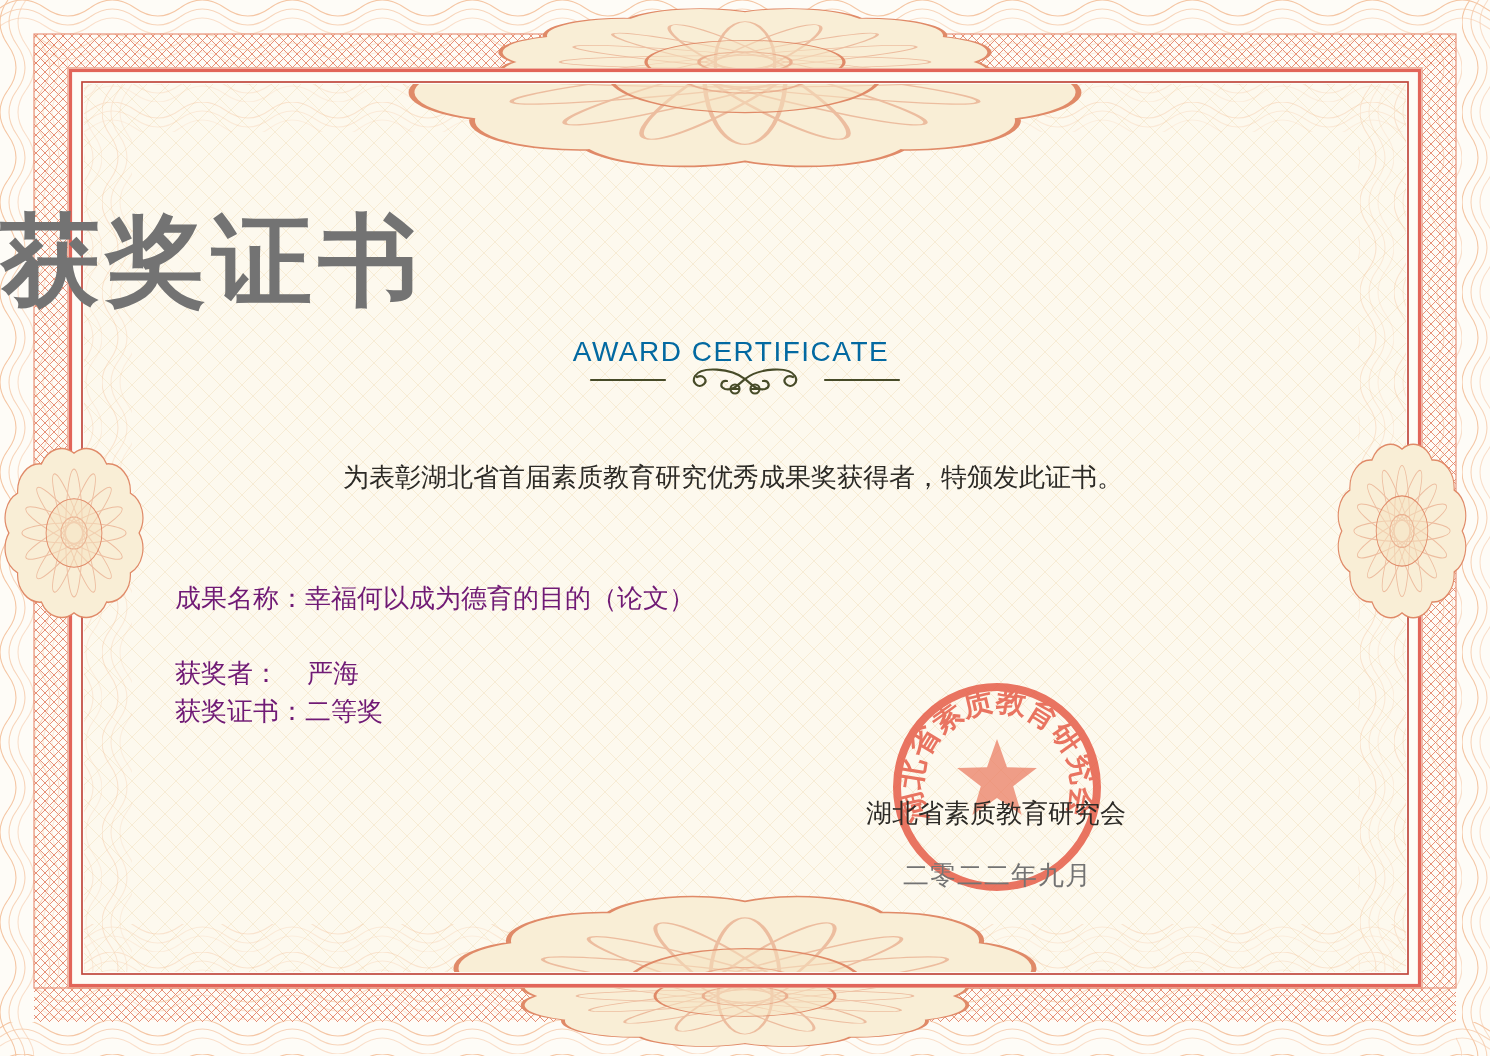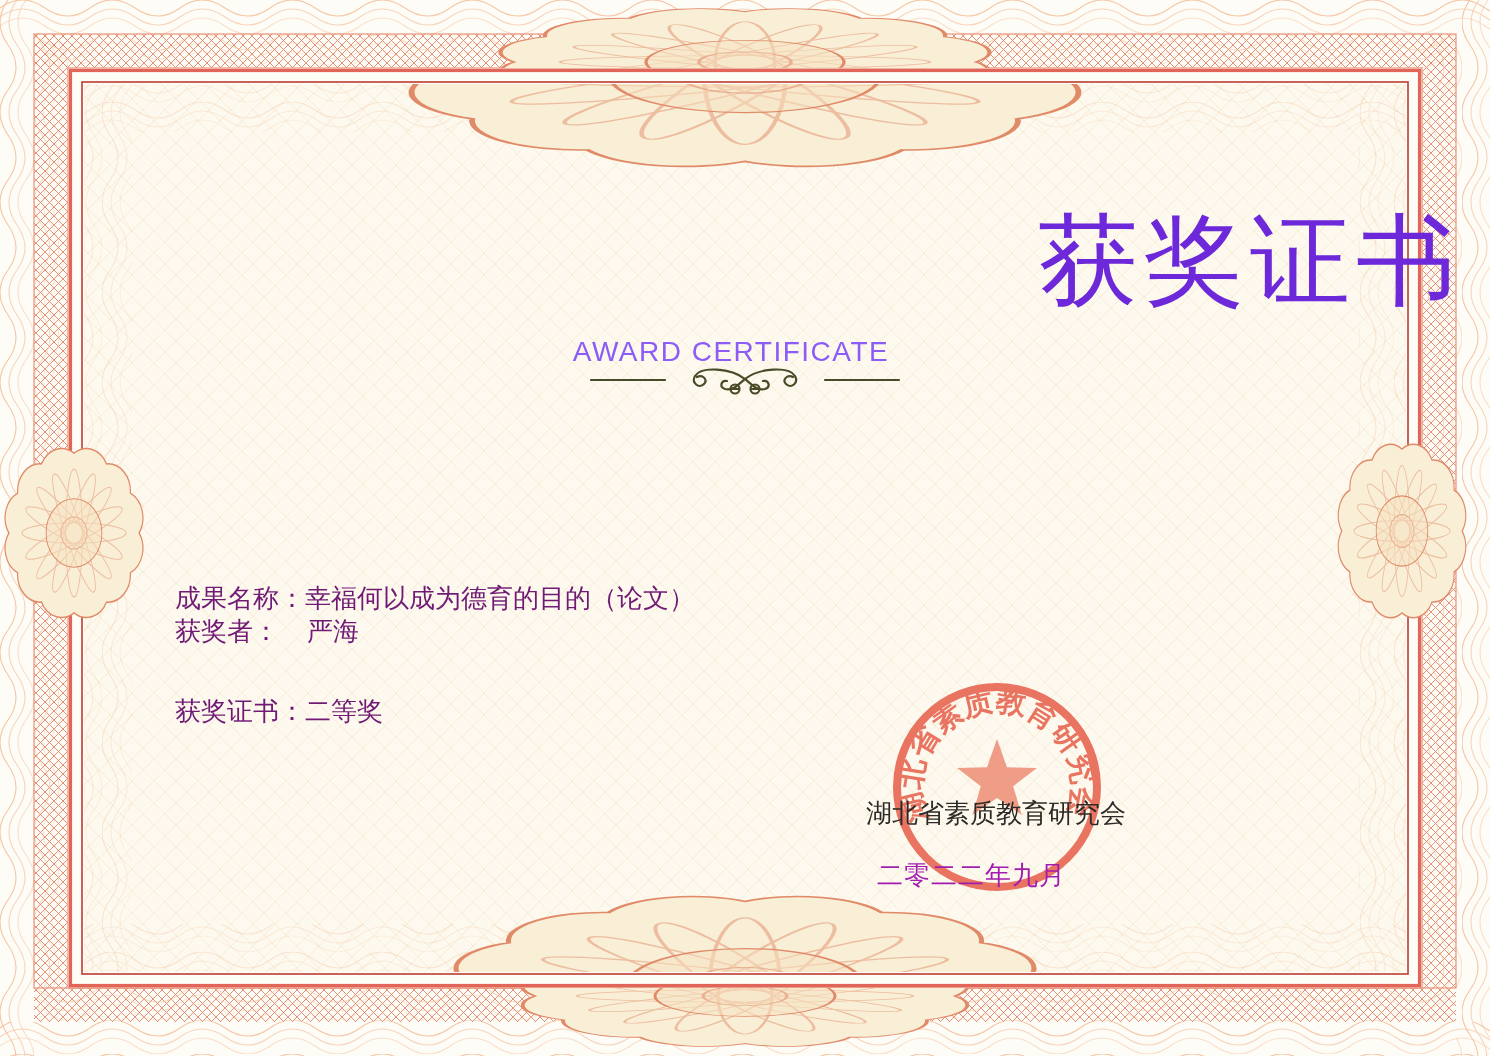--- a/index.html
+++ b/index.html
@@ -8,53 +8,53 @@
     width:1490px;height:1056px;
     background:#fefcf7;
     overflow:hidden;
     font-family:"Liberation Serif","DejaVu Serif",serif;
   }
   .bg-art{position:absolute;left:0;top:0;width:1490px;height:1056px;display:block;}
   .layer{position:absolute;left:0;top:0;width:100%;height:100%;}
 
   .title{
     position:absolute;left:0;right:28px;top:204px;
-    text-align:right;
-    font-size:100px;font-weight:400;line-height:1.15;
+    text-align:left;
+    font-size:100px;font-weight:700;line-height:1.15;
     letter-spacing:6px;
-    color:#6d28d9;
+    color:#737373;
   }
   .subtitle{
     position:absolute;left:0;right:28px;top:336px;
     text-align:center;
     font-family:"Liberation Sans","DejaVu Sans",sans-serif;
     font-size:28px;font-weight:500;letter-spacing:1.5px;
-    color:#8b5cf6;
+    color:#0369a1;
   }
   .flourish{
     position:absolute;left:585px;top:365px;width:320px;height:32px;
   }
   .citation{
     position:absolute;left:0;right:24px;top:461px;
     text-align:center;
     font-size:26px;line-height:34px;color:#2c2a26;
   }
   .fields{position:absolute;left:175px;top:0;}
   .field-row{position:absolute;left:0;white-space:nowrap;font-size:26px;color:#701a75;}
   .field-row.r1{top:581px;}
-  .field-row.r2{top:614px;}
+  .field-row.r2{top:656px;}
   .field-row.r3{top:694px;}
   .field-row.r2 .field-value{margin-left:28px;}
   .issuer{
     position:absolute;left:865px;top:796px;width:262px;
     text-align:center;font-size:26px;color:#2c2a26;white-space:nowrap;
   }
   .cdate{
-    position:absolute;left:877px;top:858px;width:262px;
-    text-align:left;font-size:26px;letter-spacing:1px;color:#a21caf;white-space:nowrap;
+    position:absolute;left:830px;top:858px;width:262px;
+    text-align:right;font-size:26px;letter-spacing:1px;color:#737373;white-space:nowrap;
   }
   .seal{position:absolute;left:884px;top:674px;width:226px;height:226px;}
 </style>
 </head>
 <body>
 
 <div class="page">
 
   <svg class="bg-art" viewBox="0 0 1490 1056" xmlns="http://www.w3.org/2000/svg" xmlns:xlink="http://www.w3.org/1999/xlink">
     <defs>
@@ -182,20 +182,21 @@
         <path d="M160 14 C146 3 116 1 110 11 C106 18 114 24 119 19 C123 15 118 9 112 12"></path>
         <path d="M160 14 C174 3 204 1 210 11 C214 18 206 24 201 19 C197 15 202 9 208 12"></path>
         <path d="M160 14 C152 21 147 26 140 24 C134 22 136 15 142 16"></path>
         <path d="M160 14 C168 21 173 26 180 24 C186 22 184 15 178 16"></path>
         <circle cx="150" cy="24" r="4.5"></circle>
         <circle cx="170" cy="24" r="4.5"></circle>
         <path d="M146 24 h8 M166 24 h8"></path>
       </g>
     </svg>
 
+    <p class="citation" style="margin:0">为表彰湖北省首届素质教育研究优秀成果奖获得者，特颁发此证书。</p>
 
     <div class="fields">
       <div class="field-row r1">
         <span class="field-label">成果名称：</span><span class="field-value">幸福何以成为德育的目的（论文）</span>
       </div>
       <div class="field-row r2">
         <span class="field-label">获奖者：</span><span class="field-value">严海</span>
       </div>
       <div class="field-row r3">
         <span class="field-label">获奖证书：</span><span class="field-value">二等奖</span>

